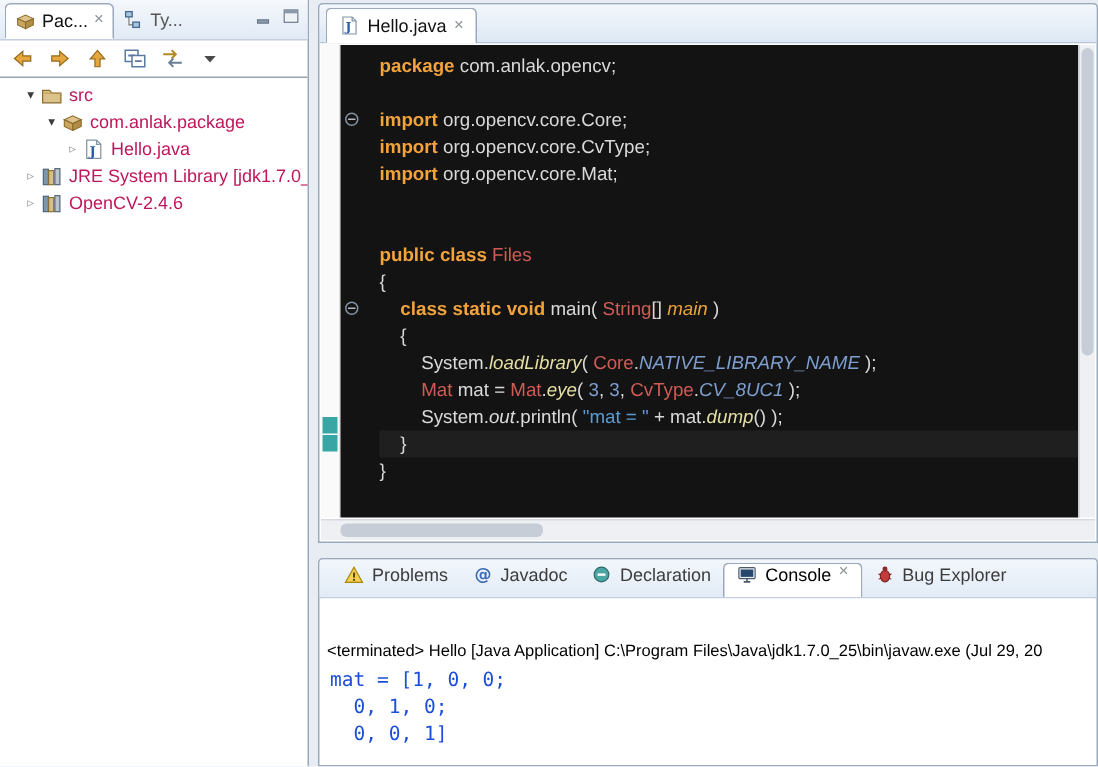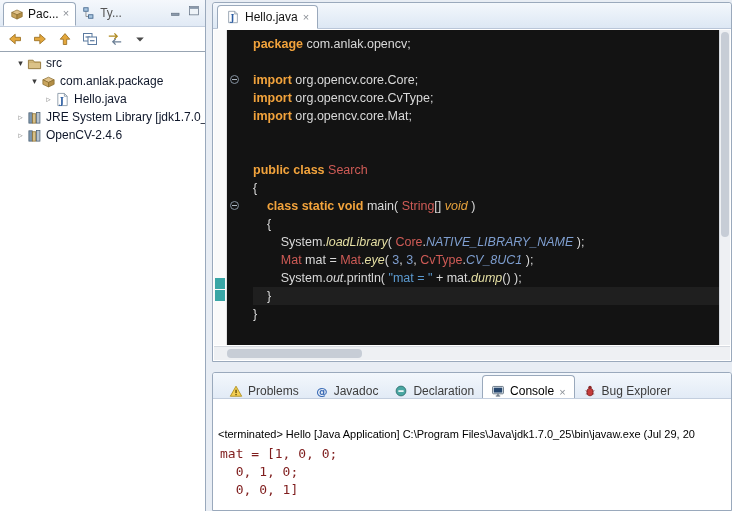--- a/index.html
+++ b/index.html
@@ -21,21 +21,21 @@
   .lp-sep{border-top:1px solid #98a4b2;margin:1px 0 2px 0}
   .lp-tree{overflow:hidden}
   .trow{height:18px;display:flex;align-items:center;white-space:nowrap}
   .arrow{width:13px;text-align:center;font-size:9px;flex:0 0 13px}
   .arrow.expanded{color:#3c3c3c}
   .arrow.collapsed{color:#9a9a9a}
   .ic15{width:15px;height:15px;flex:0 0 15px;display:inline-flex;margin-right:4px}
   .ic15 svg{width:15px;height:15px}
   .ic14{width:14px;height:14px;flex:0 0 14px;display:inline-flex}
   .ic14 svg{width:14px;height:14px}
-  .tlabel{font-size:12px;color:#0f172a}
+  .tlabel{font-size:12px;color:#be185d}
 
   
   .editor-group{position:absolute;left:212px;top:2px;width:520px;height:360px;background:#fff;border:1px solid #9aa9bc;border-radius:3px 3px 0 0;box-sizing:border-box}
   .ed-tabbar{height:26px;background:linear-gradient(#f3f7fc,#dde8f4);border-bottom:1px solid #b9c6d8;border-radius:3px 3px 0 0;display:flex;align-items:flex-end;padding-left:4px;box-sizing:border-box}
   .etab{display:flex;align-items:center;gap:5px;height:22px;padding:0 8px;font-size:12px;color:#111}
   .etab.active{background:#fff;border:1px solid #9aa9bc;border-bottom-color:#fff;border-radius:4px 4px 0 0;margin-bottom:-1px}
   .ed-body{position:absolute;left:1px;right:1px;top:27px;bottom:16px}
   .ruler{position:absolute;left:0;top:0;bottom:0;width:13px;background:#fafafa;border-right:1px solid #e2e2e2;box-sizing:border-box}
   .mark{position:absolute;left:1px;width:10px;height:11px;background:#39a6a6}
   .mark.m1{top:248px}
@@ -57,25 +57,25 @@
   .tk-fi{color:var(--plain,#d9d9d9);font-style:italic}
   .tk-pl{color:var(--plain,#d9d9d9)}
   .vscroll{position:absolute;right:0;top:0;bottom:0;width:11px;background:#eef0f3;border-left:1px solid #d5d9df;box-sizing:border-box}
   .vthumb{position:absolute;left:1px;right:1px;top:2px;height:205px;background:#c7cdd6;border-radius:4px}
   .hscroll{position:absolute;left:1px;right:1px;bottom:1px;height:14px;background:#eef0f3;border-top:1px solid #d5d9df;box-sizing:border-box}
   .hthumb{position:absolute;left:13px;width:135px;top:2px;height:9px;background:#c7cdd6;border-radius:4px}
 
   
   .bottom-group{position:absolute;left:212px;top:372px;width:520px;height:139px;background:#fff;border:1px solid #9aa9bc;border-radius:3px 3px 0 0;box-sizing:border-box;overflow:hidden}
   .bp-tabbar{height:26px;background:linear-gradient(#f3f7fc,#e2ebf6);border-bottom:1px solid #c3cede;display:flex;align-items:flex-end;padding-left:8px;box-sizing:border-box;overflow:hidden;white-space:nowrap}
-  .btab{display:flex;align-items:flex-end;gap:5px;height:22px;padding:0 8px;font-size:12px;color:#3c3c3c;flex:0 0 auto}
+  .btab{display:flex;align-items:flex-start;gap:5px;height:22px;padding:0 8px;font-size:12px;color:#3c3c3c;flex:0 0 auto}
   .btab.active{background:#fff;border:1px solid #9aa9bc;border-bottom-color:#fff;border-radius:4px 4px 0 0;margin-bottom:-1px;color:#000}
   .console{position:absolute;left:1px;right:1px;top:26px;bottom:1px;background:#fff;overflow:hidden}
   .console-status{margin:29px 0 0 4px;font-size:11px;color:#000;white-space:pre}
-  .console-output{margin:5px 0 0 6px;font-family:"DejaVu Sans Mono",monospace;font-size:13px;line-height:18px;color:#7f1d1d;white-space:pre}
+  .console-output{margin:5px 0 0 6px;font-family:"DejaVu Sans Mono",monospace;font-size:13px;line-height:18px;color:#1d4ed8;white-space:pre}
 </style>
 </head>
 <body>
 
 <div class="screen">
 
   <div class="left-panel">
     <div class="lp-tabbar">
       <div class="vtab active">
         <span class="ic14">
@@ -233,23 +233,23 @@
             <div class="fold" style="top: 171px;"></div>
           </div>
         <div class="code" id="code-lines">
             <div class="cl"><span class="tk-kw">package</span><span class="tk-pl"> com.anlak.opencv;</span></div>
             <div class="cl"></div>
             <div class="cl"><span class="tk-kw">import</span><span class="tk-pl"> org.opencv.core.Core;</span></div>
             <div class="cl"><span class="tk-kw">import</span><span class="tk-pl"> org.opencv.core.CvType;</span></div>
             <div class="cl"><span class="tk-kw">import</span><span class="tk-pl"> org.opencv.core.Mat;</span></div>
             <div class="cl"></div>
             <div class="cl"></div>
-            <div class="cl"><span class="tk-kw">public class</span><span class="tk-pl"> </span><span class="tk-ty">Search</span></div>
+            <div class="cl"><span class="tk-kw">public class</span><span class="tk-pl"> </span><span class="tk-ty">Files</span></div>
             <div class="cl"><span class="tk-pl">{</span></div>
-            <div class="cl"><span class="tk-pl">    </span><span class="tk-kw">class static void</span><span class="tk-pl"> main( </span><span class="tk-ty">String</span><span class="tk-pl">[] </span><span class="tk-ar">void</span><span class="tk-pl"> )</span></div>
+            <div class="cl"><span class="tk-pl">    </span><span class="tk-kw">class static void</span><span class="tk-pl"> main( </span><span class="tk-ty">String</span><span class="tk-pl">[] </span><span class="tk-ar">main</span><span class="tk-pl"> )</span></div>
             <div class="cl"><span class="tk-pl">    {</span></div>
             <div class="cl"><span class="tk-pl">        System.</span><span class="tk-me">loadLibrary</span><span class="tk-pl">( </span><span class="tk-ty">Core</span><span class="tk-pl">.</span><span class="tk-co">NATIVE_LIBRARY_NAME</span><span class="tk-pl"> );</span></div>
             <div class="cl"><span class="tk-pl">        </span><span class="tk-ty">Mat</span><span class="tk-pl"> mat = </span><span class="tk-ty">Mat</span><span class="tk-pl">.</span><span class="tk-me">eye</span><span class="tk-pl">( </span><span class="tk-nu">3</span><span class="tk-pl">, </span><span class="tk-nu">3</span><span class="tk-pl">, </span><span class="tk-ty">CvType</span><span class="tk-pl">.</span><span class="tk-co">CV_8UC1</span><span class="tk-pl"> );</span></div>
             <div class="cl"><span class="tk-pl">        System.</span><span class="tk-fi">out</span><span class="tk-pl">.println( </span><span class="tk-st">"mat = "</span><span class="tk-pl"> + mat.</span><span class="tk-me">dump</span><span class="tk-pl">() );</span></div>
             <div class="cl hl"><span class="tk-pl">    }</span></div>
             <div class="cl"><span class="tk-pl">}</span></div>
           </div>
       </div>
       <div class="vscroll">
           <div class="vthumb"></div>

